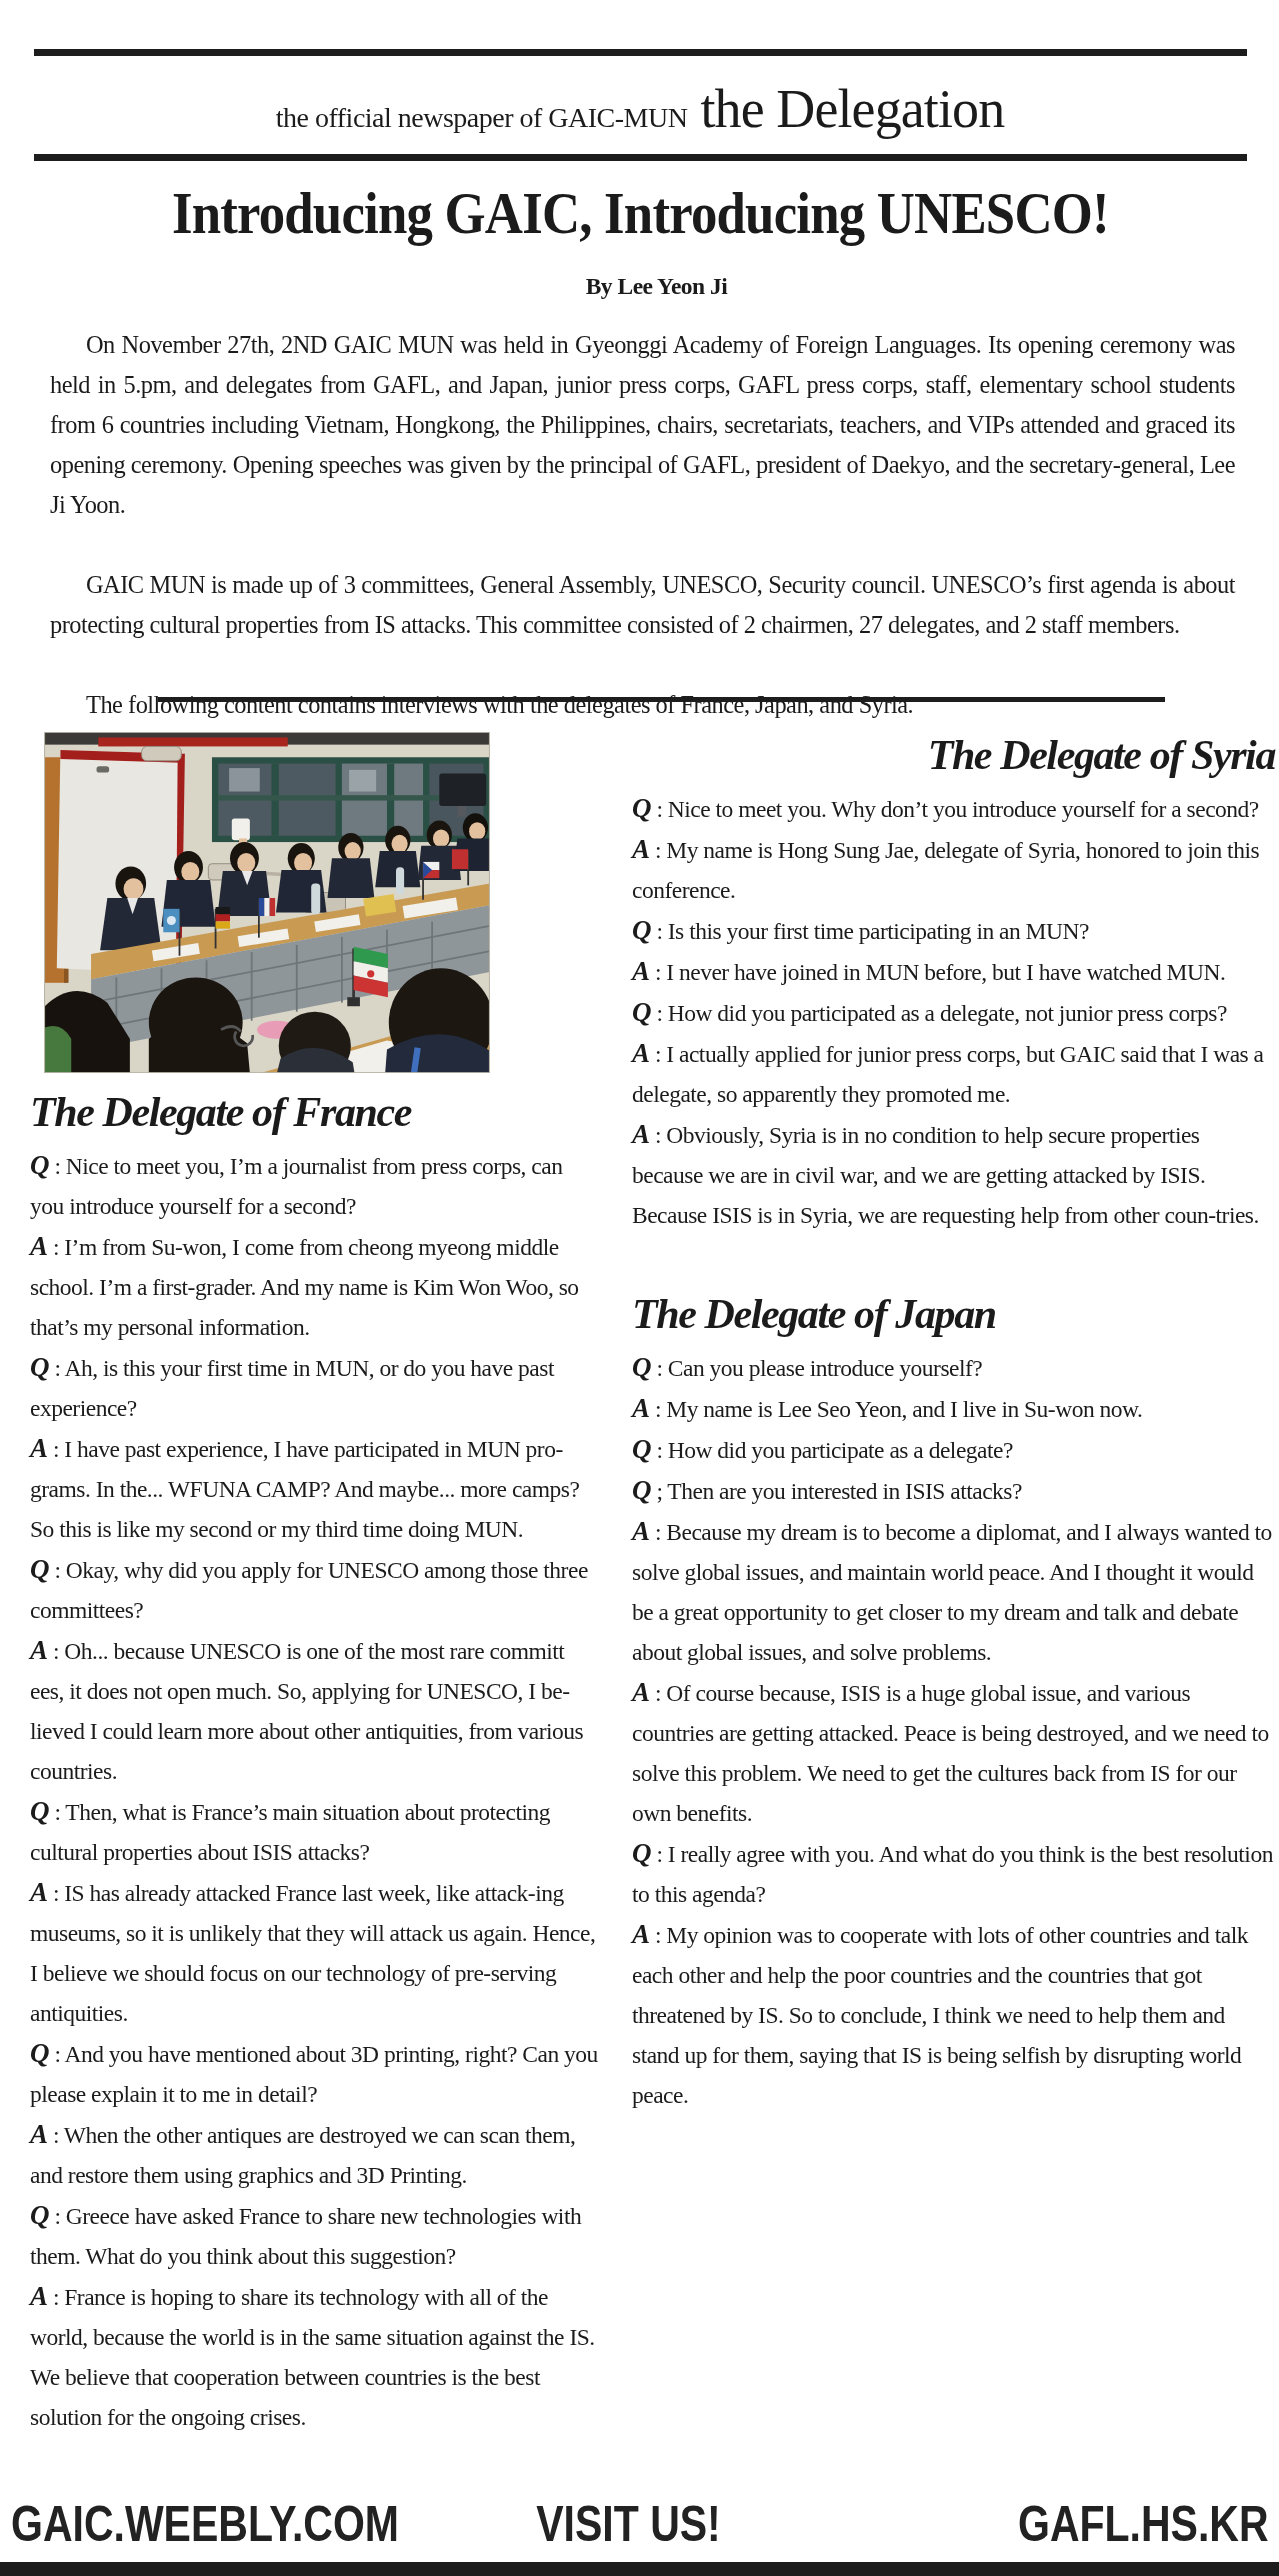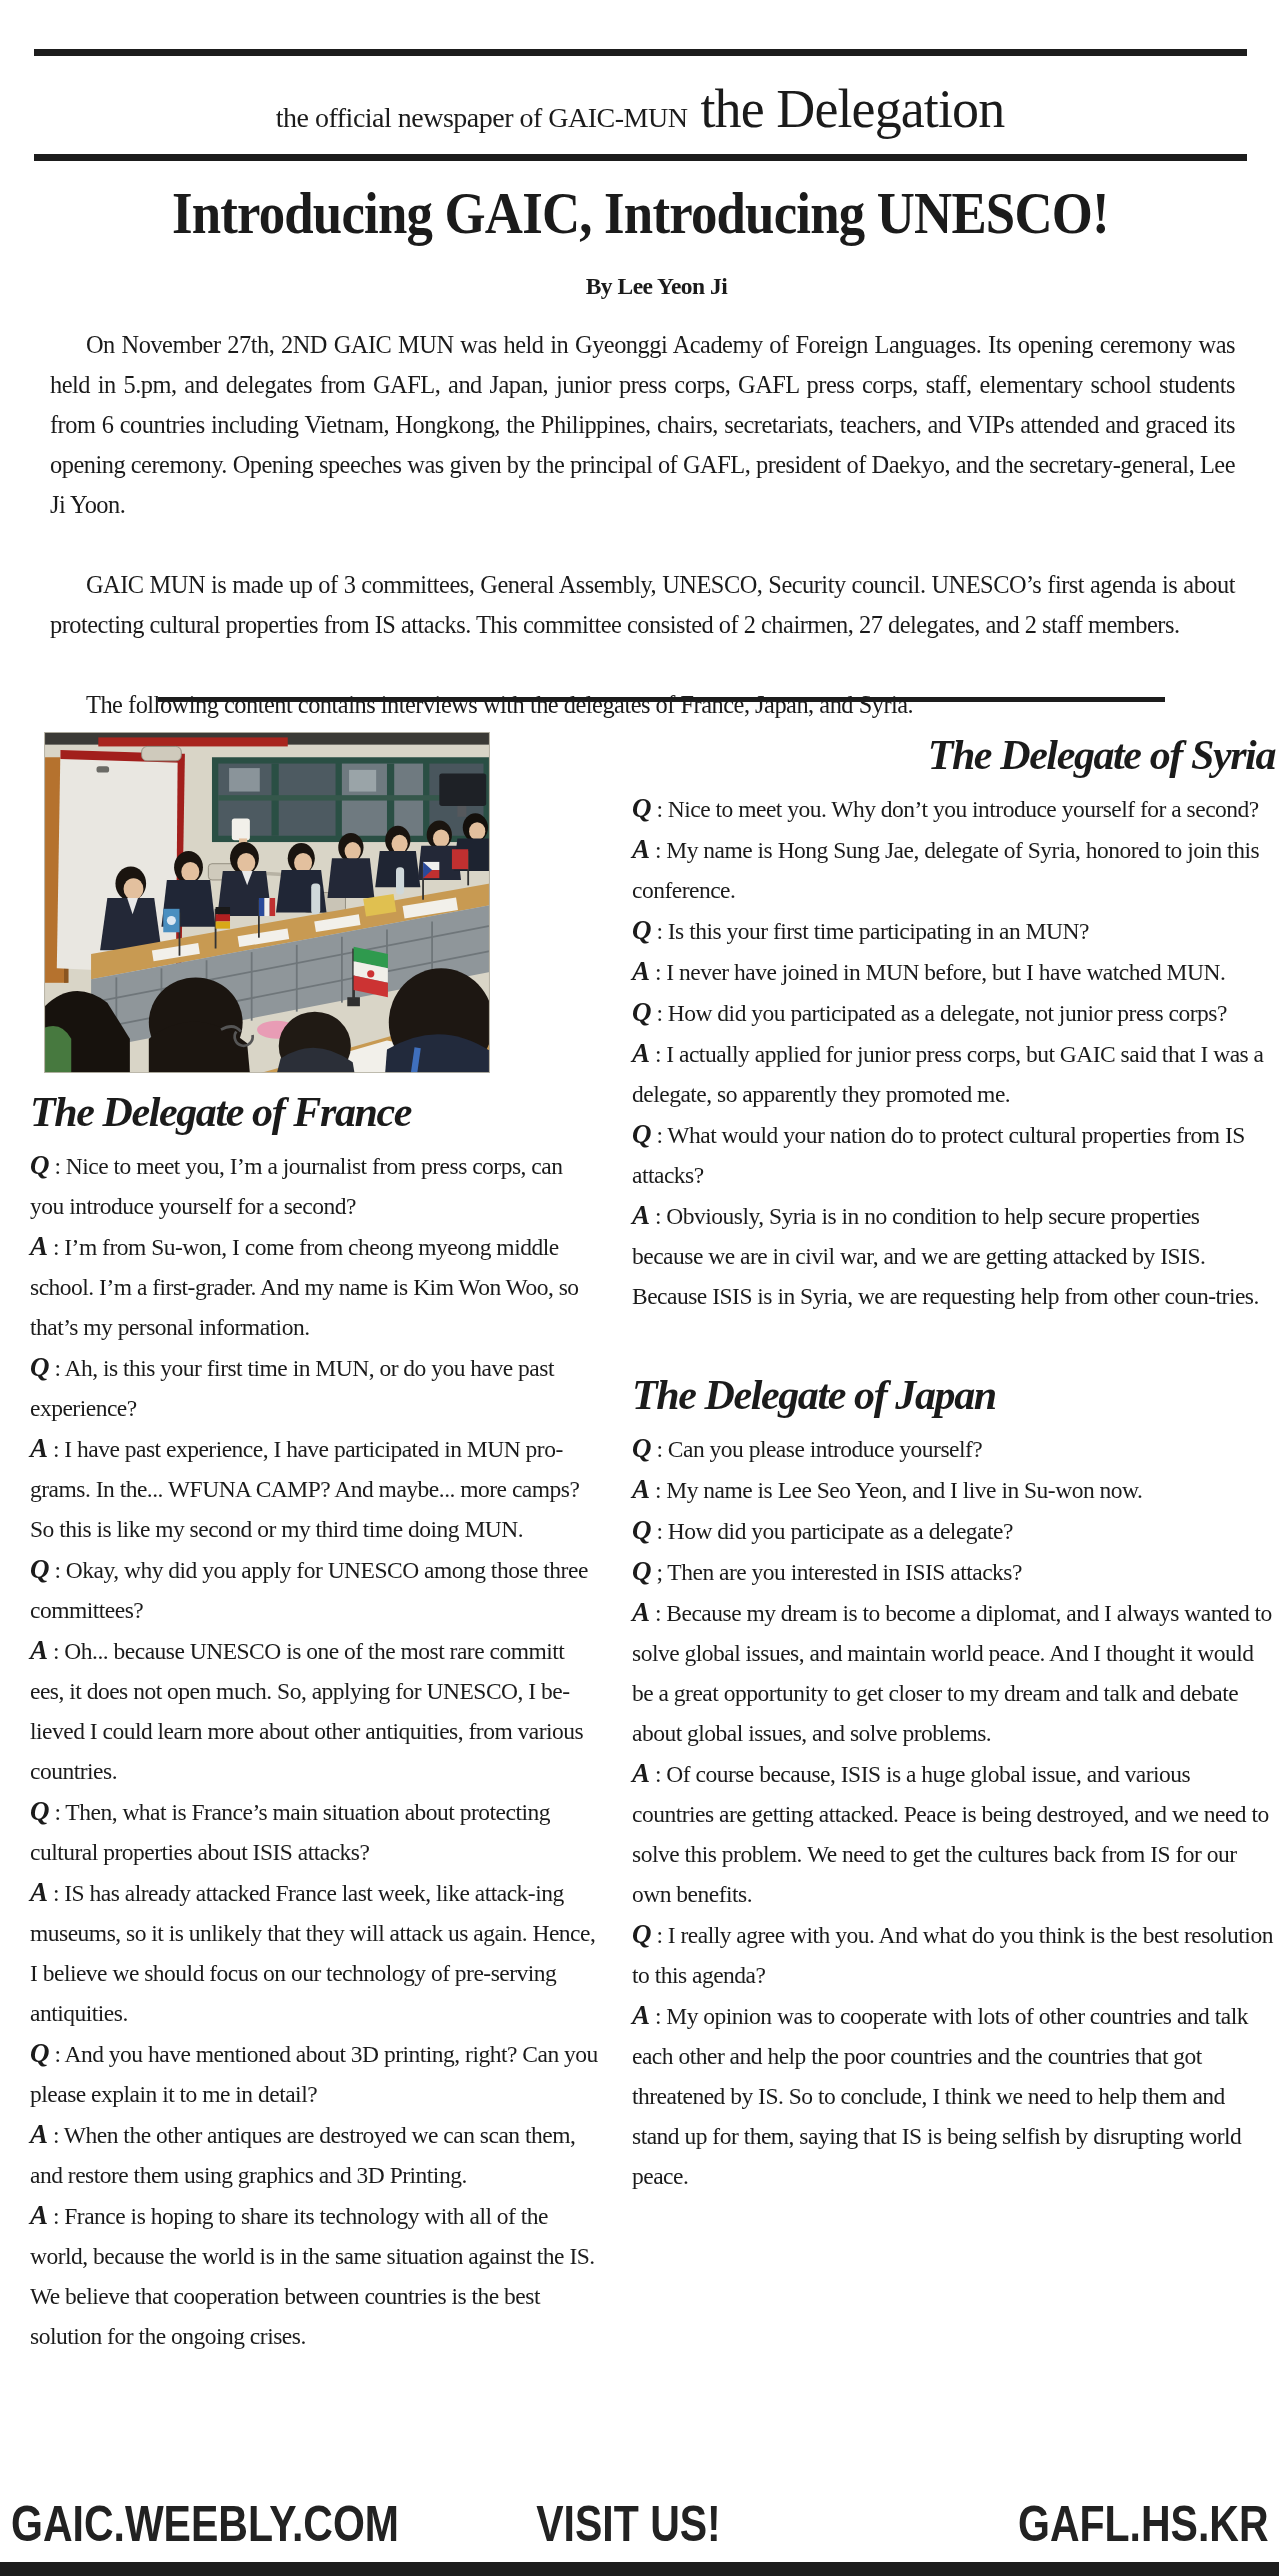--- a/index.html
+++ b/index.html
@@ -237,34 +237,34 @@
       <p><span class="spk">Q</span> : Nice to meet you, I’m a journalist from press corps, can you introduce yourself for a second?</p>
       <p><span class="spk">A</span> : I’m from Su-won, I come from cheong myeong middle school. I’m a first-grader. And my name is Kim Won Woo, so that’s my personal information.</p>
       <p><span class="spk">Q</span> : Ah, is this your first time in MUN, or do you have past experience?</p>
       <p><span class="spk">A</span> : I have past experience, I have participated in MUN pro-grams. In the... WFUNA CAMP? And maybe... more camps? So this is like my second or my third time doing MUN.</p>
       <p><span class="spk">Q</span> : Okay, why did you apply for UNESCO among those three committees?</p>
       <p><span class="spk">A</span> : Oh... because UNESCO is one of the most rare committ ees, it does not open much. So, applying for UNESCO, I be-lieved I could learn more about other antiquities, from various countries.</p>
       <p><span class="spk">Q</span> : Then, what is France’s main situation about protecting cultural properties about ISIS attacks?</p>
       <p><span class="spk">A</span> : IS has already attacked France last week, like attack-ing museums, so it is unlikely that they will attack us again. Hence, I believe we should focus on our technology of pre-serving antiquities.</p>
       <p><span class="spk">Q</span> : And you have mentioned about 3D printing, right? Can you please explain it to me in detail?</p>
       <p><span class="spk">A</span> : When the other antiques are destroyed we can scan them, and restore them using graphics and 3D Printing.</p>
+      <p><span class="spk">Q</span> : Greece have asked France to share new technologies with them. What do you think about this suggestion?</p>
       <p><span class="spk">A</span> : France is hoping to share its technology with all of the world, because the world is in the same situation against the IS. We believe that cooperation between countries is the best solution for the ongoing crises.</p>
     </div>
 </div>
 
 <div class="col right">
   <h2 class="sec alignright">The Delegate of Syria</h2>
   <div class="qa">
       <p><span class="spk">Q</span> : Nice to meet you. Why don’t you introduce yourself for a second?</p>
       <p><span class="spk">A</span> : My name is Hong Sung Jae, delegate of Syria, honored to join this conference.</p>
       <p><span class="spk">Q</span> : Is this your first time participating in an MUN?</p>
       <p><span class="spk">A</span> : I never have joined in MUN before, but I have watched MUN.</p>
       <p><span class="spk">Q</span> : How did you participated as a delegate, not junior press corps?</p>
       <p><span class="spk">A</span> : I actually applied for junior press corps, but GAIC said that I was a delegate, so apparently they promoted me.</p>
-      <p><span class="spk">Q</span> : What would your nation do to protect cultural properties from IS attacks?</p>
       <p><span class="spk">A</span> : Obviously, Syria is in no condition to help secure properties because we are in civil war, and we are getting attacked by ISIS. Because ISIS is in Syria, we are requesting help from other coun-tries.</p>
     </div>
 
   <h2 class="sec gaptop">The Delegate of Japan</h2>
   <div class="qa">
       <p><span class="spk">Q</span> : Can you please introduce yourself?</p>
       <p><span class="spk">A</span> : My name is Lee Seo Yeon, and I live in Su-won now.</p>
       <p><span class="spk">Q</span> : How did you participate as a delegate?</p>
       <p><span class="spk">Q</span> ; Then are you interested in ISIS attacks?</p>
       <p><span class="spk">A</span> : Because my dream is to become a diplomat, and I always wanted to solve global issues, and maintain world peace. And I thought it would be a great opportunity to get closer to my dream and talk and debate about global issues, and solve problems.</p>

